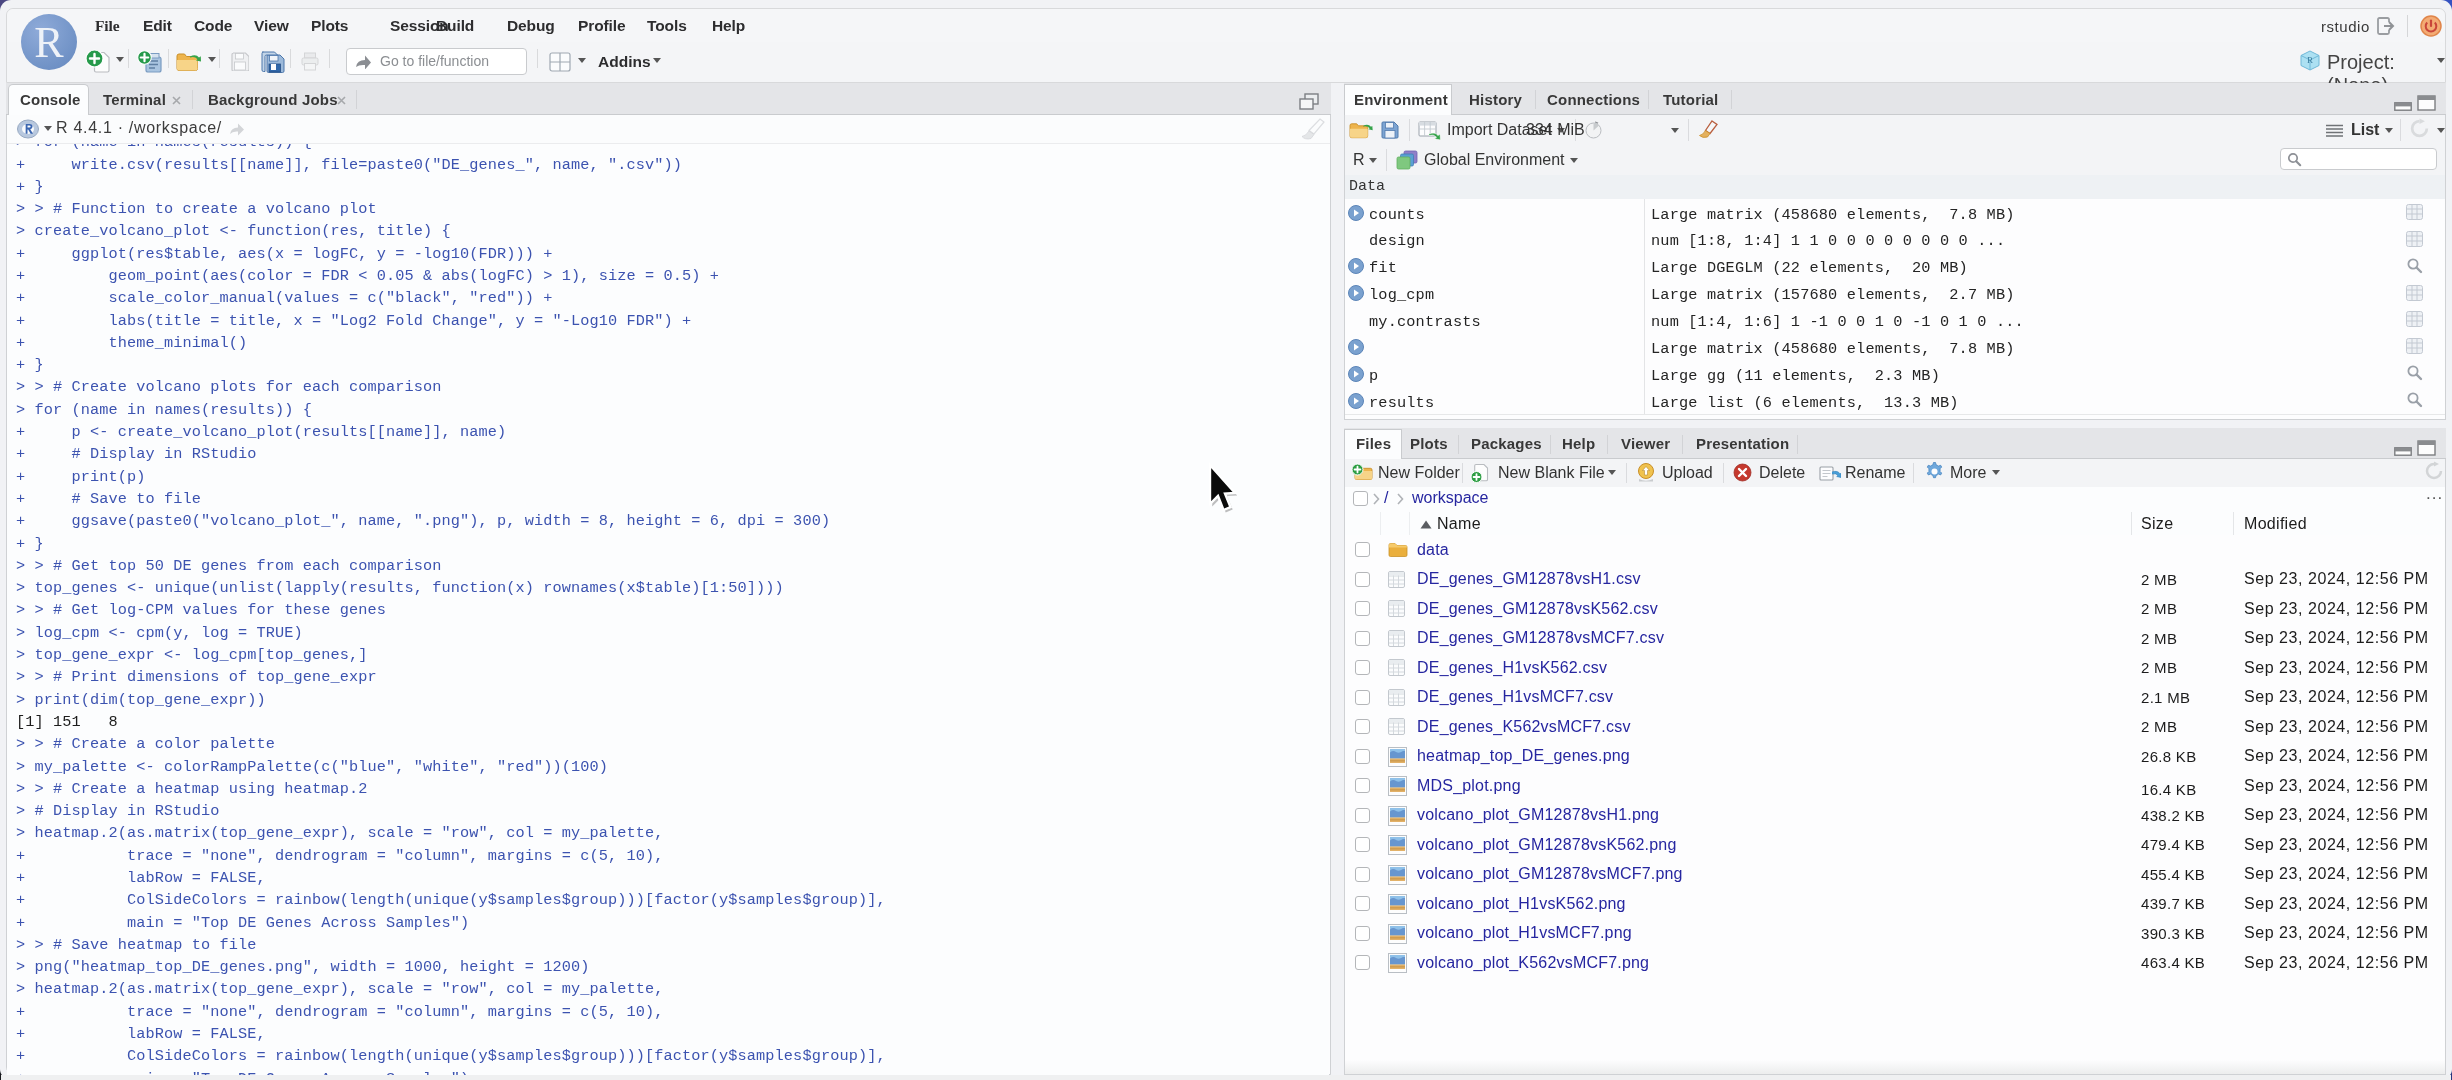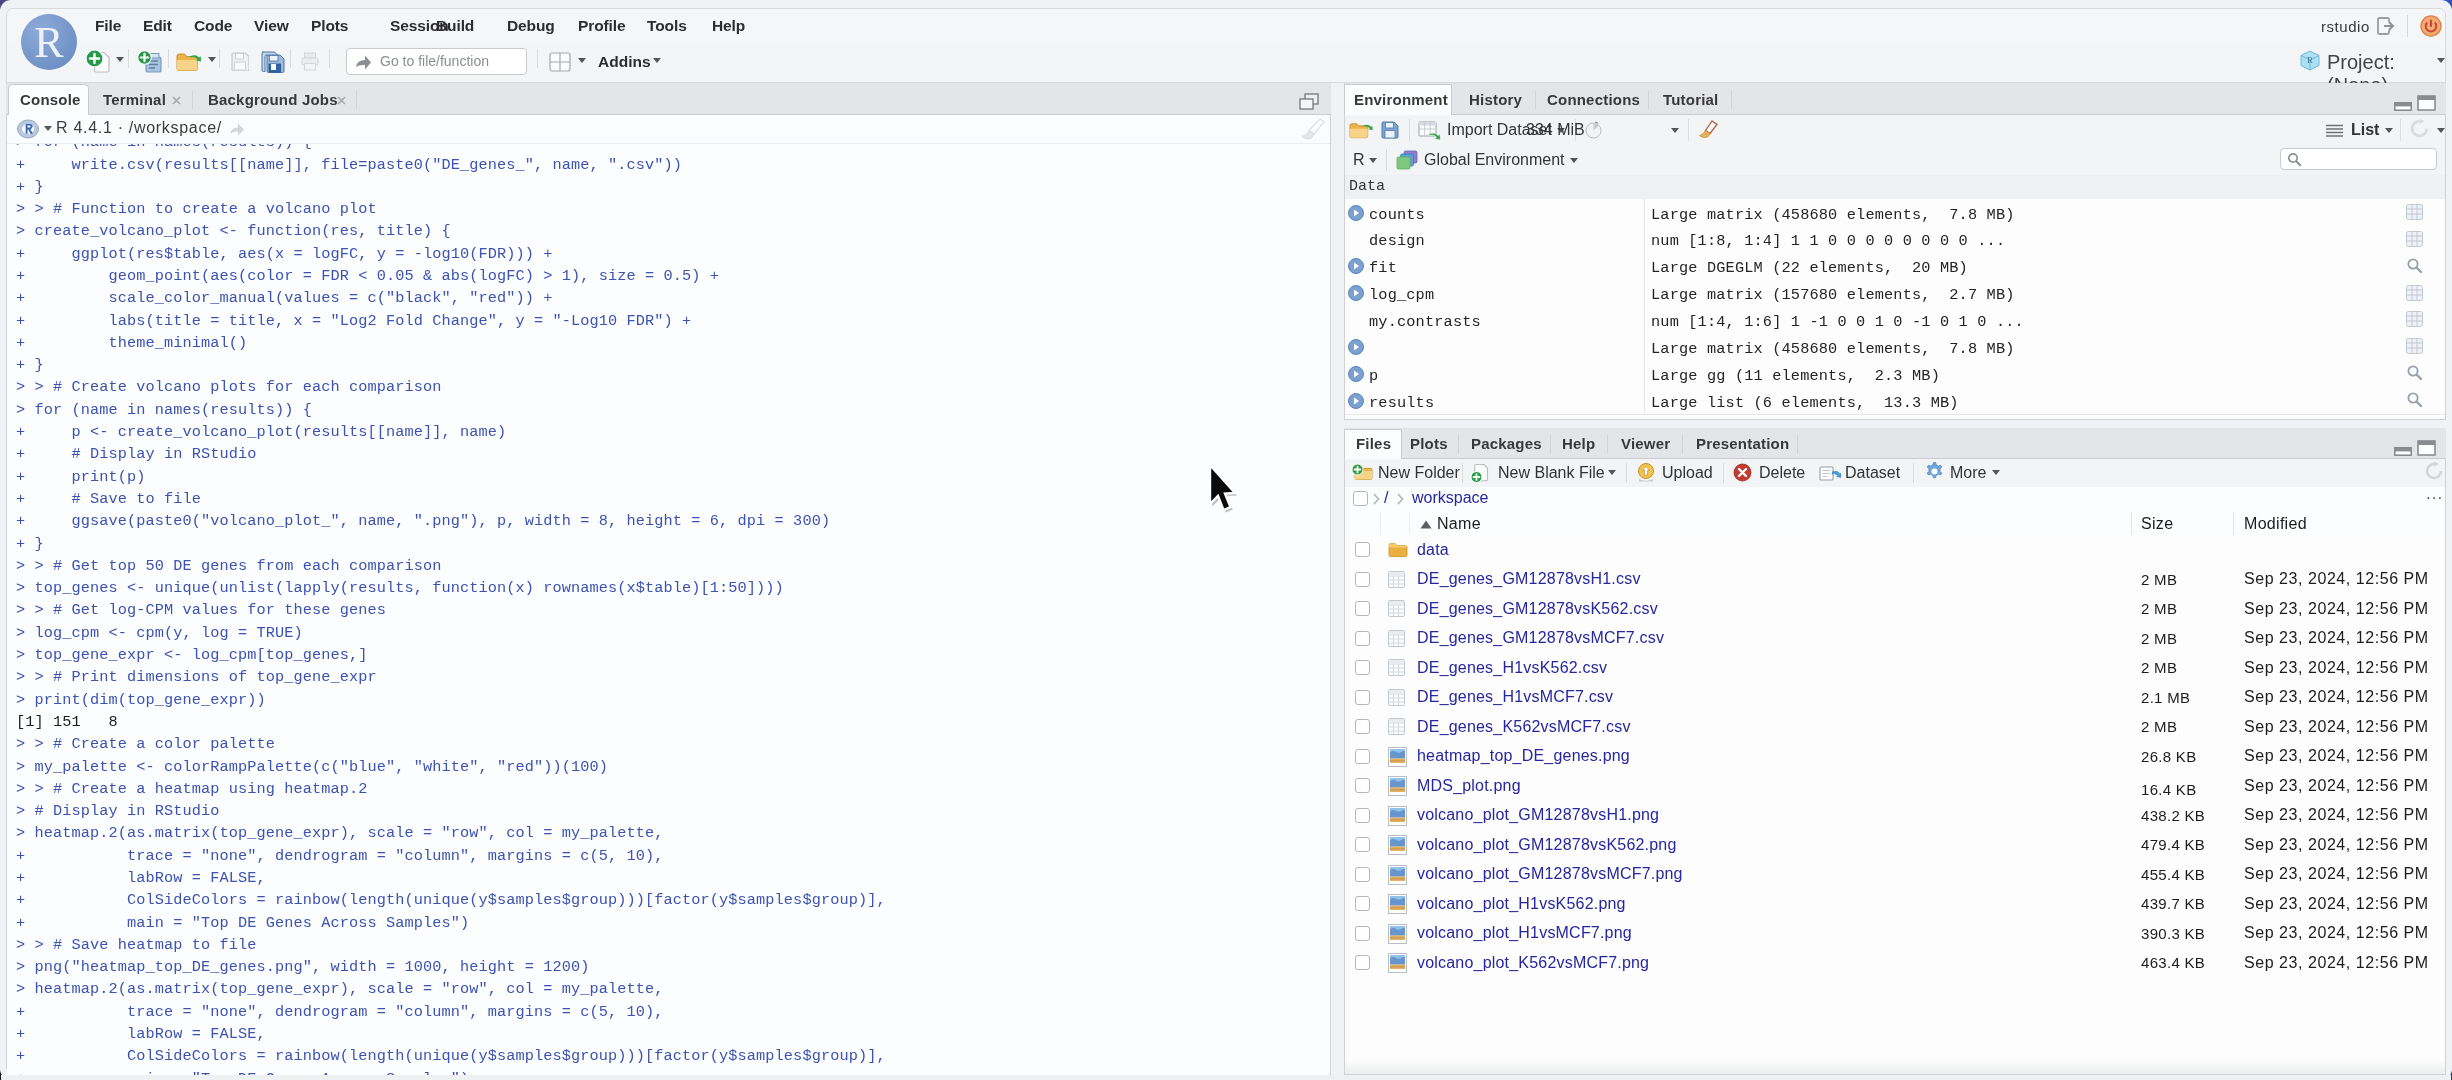--- a/index.html
+++ b/index.html
@@ -52,21 +52,21 @@
 <div class="abs" id="topgroup"></div>
 <div class="abs" id="menurow"></div>
 <div class="abs" id="toolrow"></div>
 
 <div class="abs" style="left:21px;top:14px;width:56px;height:56px;border-radius:50%;
      background:radial-gradient(circle at 35% 30%, #8fabd9, #7092c6 70%, #6587bd);
      z-index:5;display:flex;align-items:center;justify-content:center;">
   <span style="font-family:'Liberation Serif',serif;font-size:44px;color:#eef2f8;font-weight:normal;">R</span>
 </div>
 
-<span class="abs menuitem" style="left:95px;">File</span>
+<span class="abs menuitem" style="left:95px;font-family:Liberation Serif, serif;">File</span>
 <span class="abs menuitem" style="left:143px;">Edit</span>
 <span class="abs menuitem" style="left:194px;">Code</span>
 <span class="abs menuitem" style="left:254px;">View</span>
 <span class="abs menuitem" style="left:311px;">Plots</span>
 <span class="abs menuitem" style="left:390px;">Session</span>
 <span class="abs menuitem" style="left:436px;">Build</span>
 <span class="abs menuitem" style="left:507px;">Debug</span>
 <span class="abs menuitem" style="left:578px;">Profile</span>
 <span class="abs menuitem" style="left:647px;">Tools</span>
 <span class="abs menuitem" style="left:712px;">Help</span>
@@ -441,21 +441,21 @@
 <svg class="abs" style="left:1733px;top:463px" width="19" height="19" viewBox="0 0 19 19">
   <circle cx="9.5" cy="9.5" r="8.5" fill="#c5392e" stroke="#9e2a22" stroke-width="0.8"></circle>
   <path d="M6,6 L13,13 M13,6 L6,13" stroke="#fff" stroke-width="2.4" stroke-linecap="round"></path>
 </svg>
 <span class="abs toolbtn" style="left:1759px;top:464px;">Delete</span>
 <svg class="abs" style="left:1818px;top:462px" width="23" height="21" viewBox="0 0 23 21">
   <rect x="2" y="5" width="13" height="13" rx="1" fill="#fdfdfe" stroke="#9aa0a6" stroke-width="1.1"></rect>
   <path d="M4.5,8.5 h8 M4.5,11.5 h8 M4.5,14.5 h5" stroke="#c3c7cc" stroke-width="1.1"></path>
   <path d="M14,10 q6,-2 8,2 l1,-0.8 l0,4.3 l-4.3,-1 l1.3,-1 q-2,-2.6 -6,-1.5" fill="#4a9fd8" stroke="#2f7fb8" stroke-width="0.6"></path>
 </svg>
-<span class="abs toolbtn" style="left:1845px;top:464px;">Dataset</span>
+<span class="abs toolbtn" style="left:1845px;top:464px;">Rename</span>
 <div class="abs" style="left:1913px;top:463px;width:1px;height:20px;background:#dadbde;"></div>
 <svg class="abs" style="left:1923px;top:462px" width="21" height="21" viewBox="0 0 21 21">
   <path d="M10.5,1.5 l2,0 l0.6,2.3 a7,7 0 0 1 2.3,1.3 l2.3,-0.8 l1,1.8 l-1.7,1.7 a7,7 0 0 1 0,2.6 l1.7,1.7 l-1,1.8 l-2.3,-0.8 a7,7 0 0 1 -2.3,1.3 l-0.6,2.3 l-2,0 l-0.6,-2.3 a7,7 0 0 1 -2.3,-1.3 l-2.3,0.8 l-1,-1.8 l1.7,-1.7 a7,7 0 0 1 0,-2.6 l-1.7,-1.7 l1,-1.8 l2.3,0.8 a7,7 0 0 1 2.3,-1.3 Z" fill="#6fa8dc" stroke="#4a86c0" stroke-width="0.8" transform="translate(0,-1)"></path>
   <circle cx="11.5" cy="9.5" r="3" fill="#fdfdfe"></circle>
 </svg>
 <span class="abs toolbtn" style="left:1950px;top:464px;">More</span>
 <span class="abs carat" style="left:1992px;top:470px;"></span>
 <svg class="abs" style="left:2424px;top:461px" width="20" height="20" viewBox="0 0 20 20">
   <path d="M10,3 a7,7 0 1 0 7,7" fill="none" stroke="#d2d4d6" stroke-width="2.5"></path>
   <path d="M10,0.5 l5,2.5 l-5,2.5 Z" fill="#d2d4d6"></path>

